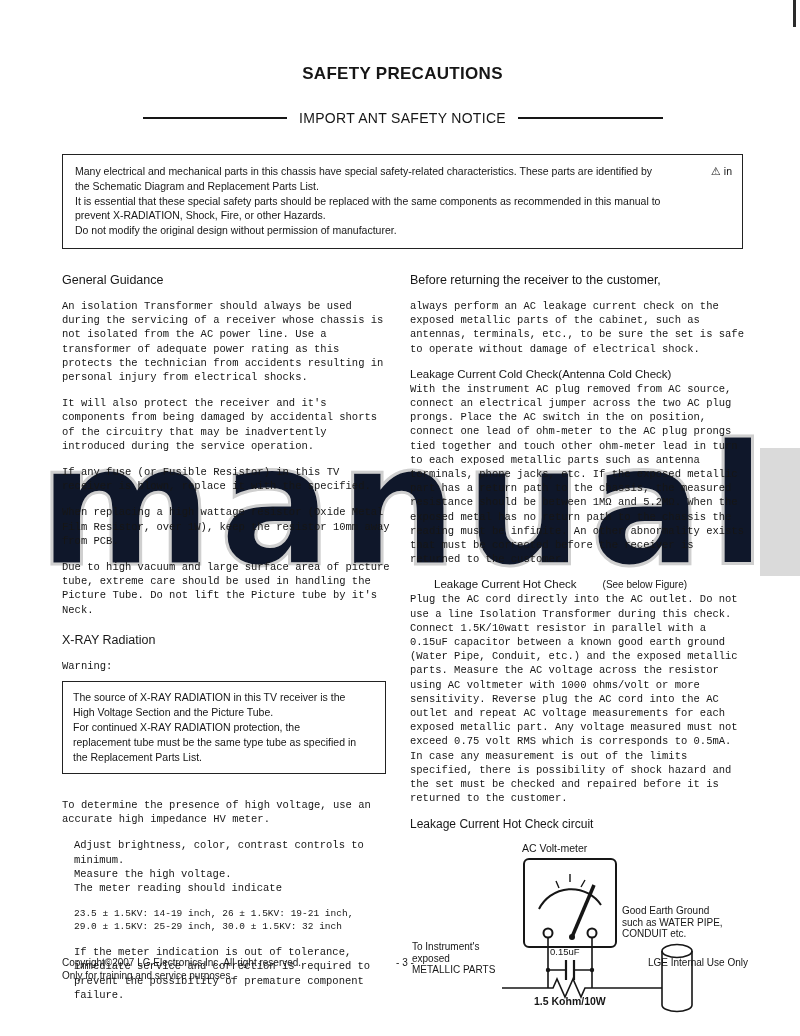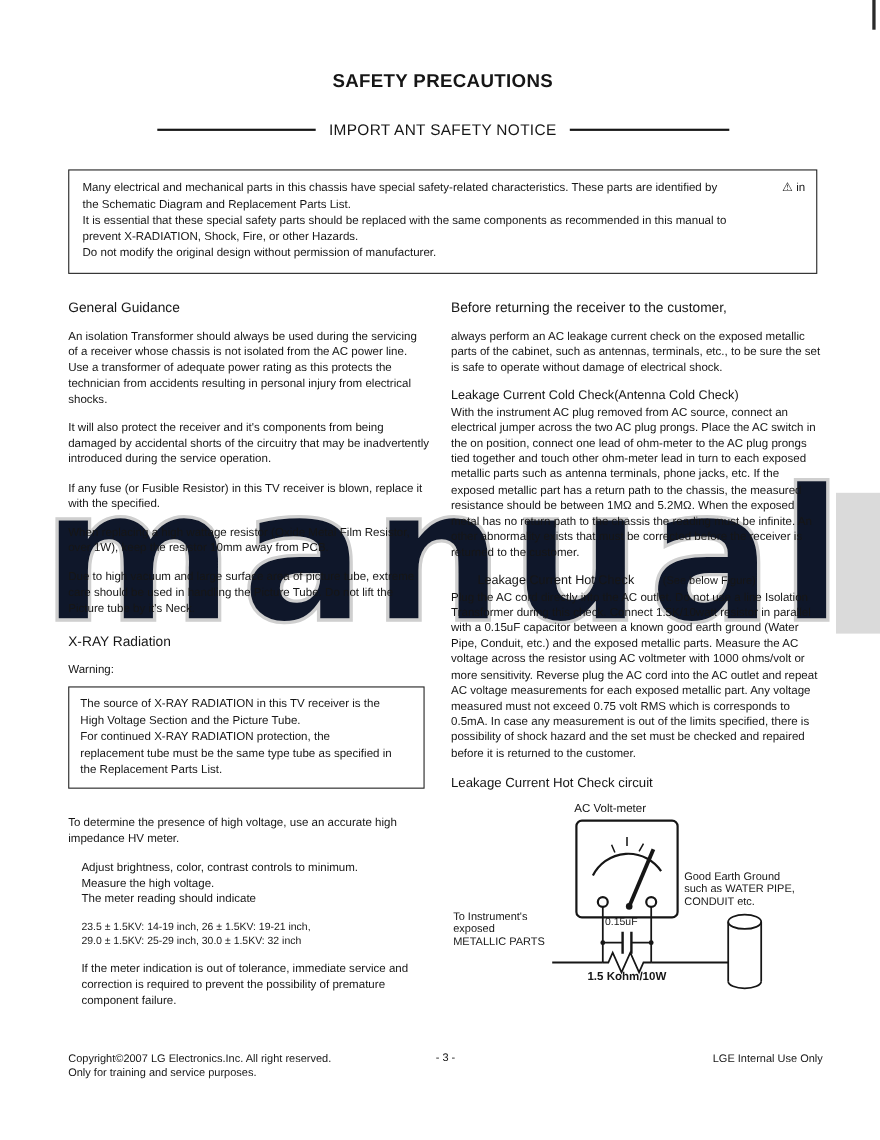--- a/index.html
+++ b/index.html
@@ -27,21 +27,21 @@
   .notice-heading { font-size:14px; letter-spacing:.3px; white-space:nowrap; }
 
   .notice-box { position:relative; border:1.5px solid #222; padding:9px 12px 10px; font-size:10.5px; line-height:14.8px; margin-bottom:22px; }
   .warn-flag { position:absolute; right:10px; top:9px; font-size:10.5px; white-space:nowrap; }
   .warn-tri { font-size:11px; }
 
   .columns { display:flex; gap:20px; }
   .col-left  { width:328px; flex:none; }
   .col-right { width:338px; flex:none; }
 
-  p { font-size:10.5px; line-height:14.2px; margin:0 0 12px; }
+  p { font-size:10.5px; line-height:14.2px; margin:0 0 12px;font-family:Liberation Mono, monospace; }
   .pre-line { white-space:pre-line; }
   .m0 { margin:12px; }
   .small { font-size:9.5px; line-height:13px; }
 
   h2 { font-size:12.5px; font-weight:400; margin:16px 0 12px; }
   .col h2:first-child { margin-top:2px; }
   .subhead { font-size:11.5px; font-weight:400; margin:12px 0 2px; }
   .h3row { display:flex; align-items:baseline; gap:26px; margin:12px 0 2px; }
   .h3row .subhead { margin:0;padding-left:24px; }
   .note { font-size:10px; }

